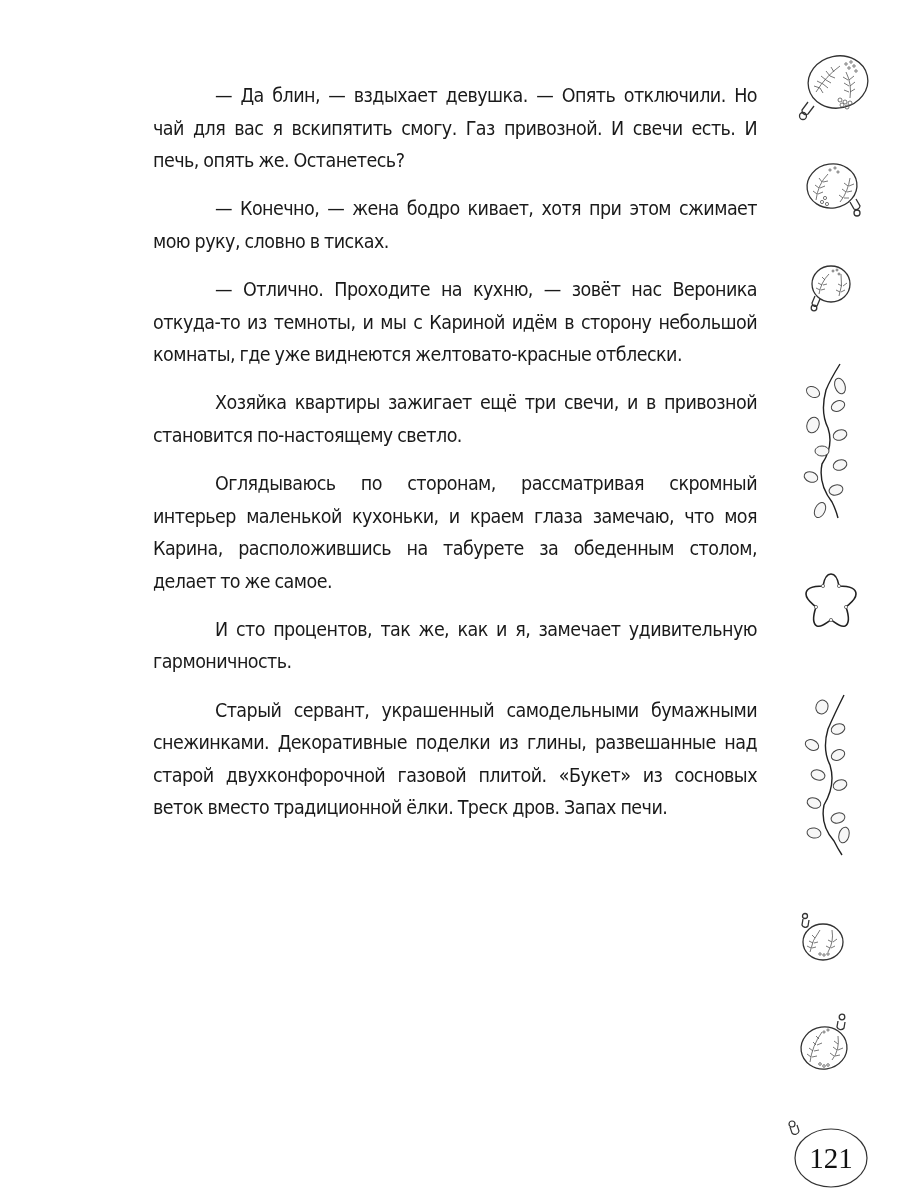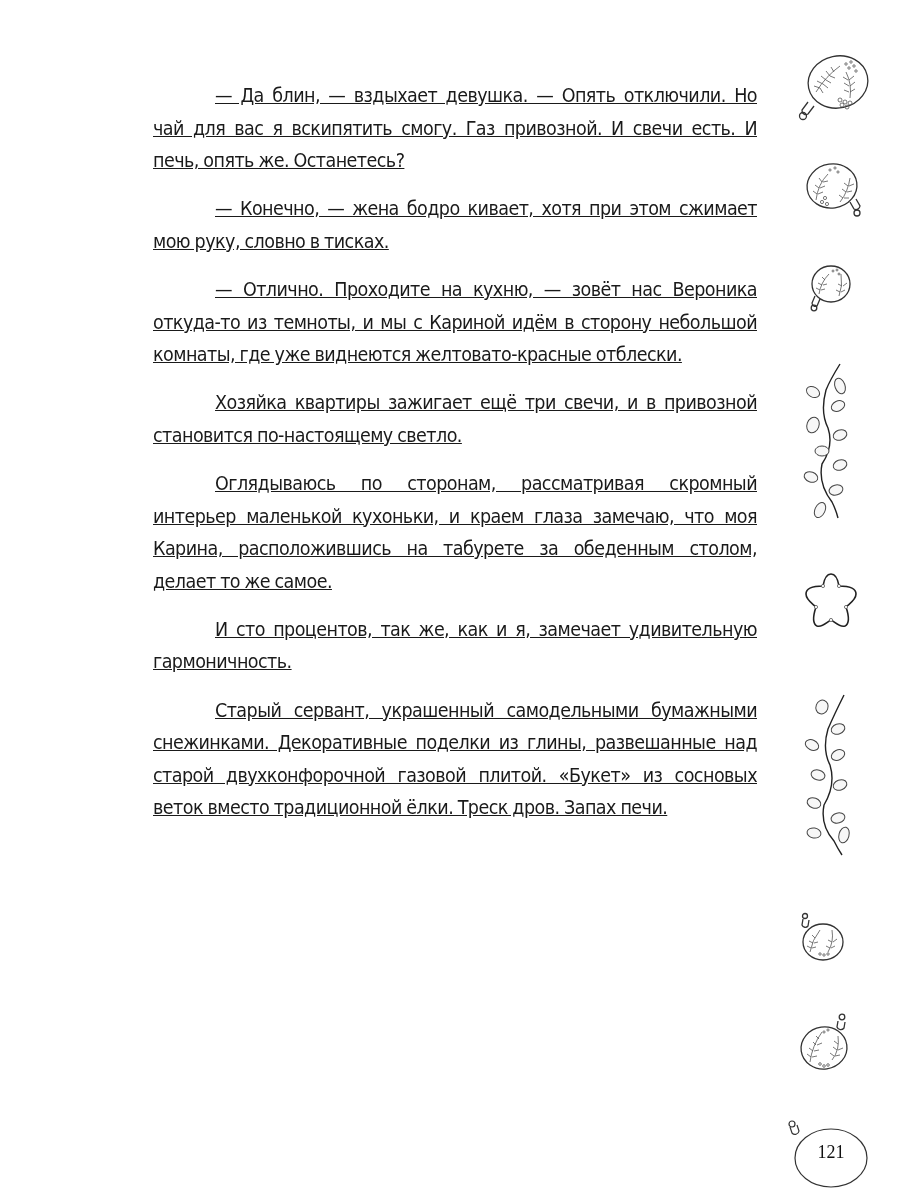--- a/index.html
+++ b/index.html
@@ -30,41 +30,40 @@
   .para {
     margin: 0 0 15.5px 0;
     font-size: 19.5px;
     line-height: 32.6px;
     text-align: justify;
     text-indent: 62px;
     letter-spacing: -0.55px;
     word-spacing: -0.5px;
     font-stretch: condensed;
     transform-origin: left top;
-    text-decoration: underline;
   }
   .ornament {
     position: absolute;
   }
   .ornament svg { display: block; overflow: visible; }
   .page-number-badge {
     position: absolute;
     left: 782px;
     top: 1118px;
     width: 90px;
     height: 80px;
   }
   .page-number-text {
     position: absolute;
     left: 14px;
     top: 24px;
     width: 70px;
     text-align: center;
     font-family: "Liberation Serif", serif;
-    font-size: 18px;
+    font-size: 29px;
     color: #111;
   }
 </style>
 </head>
 <body>
 
 <div class="page">
 
   <div class="text-column">
     <p class="para">— Да блин, — вздыхает девушка. — Опять отключили. Но чай для вас я вскипятить смогу. Газ привозной. И свечи есть. И печь, опять же. Останетесь?</p>

